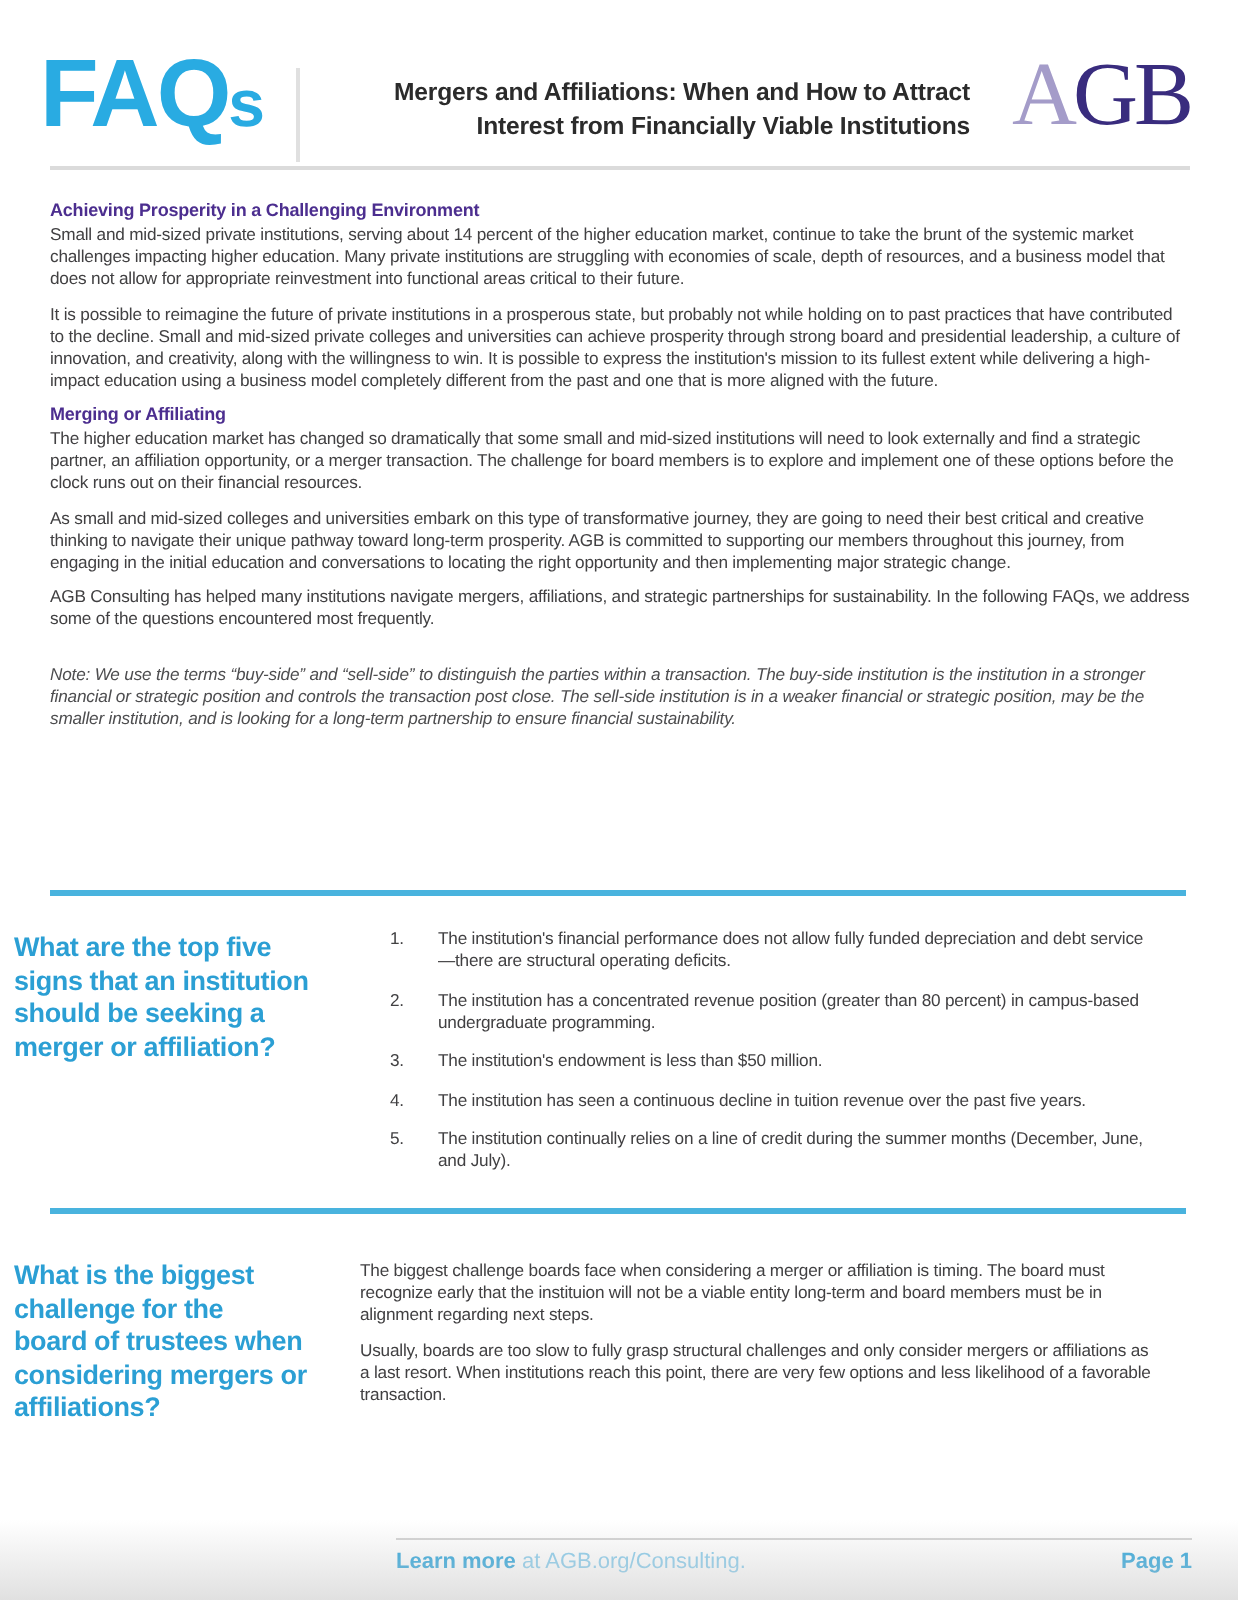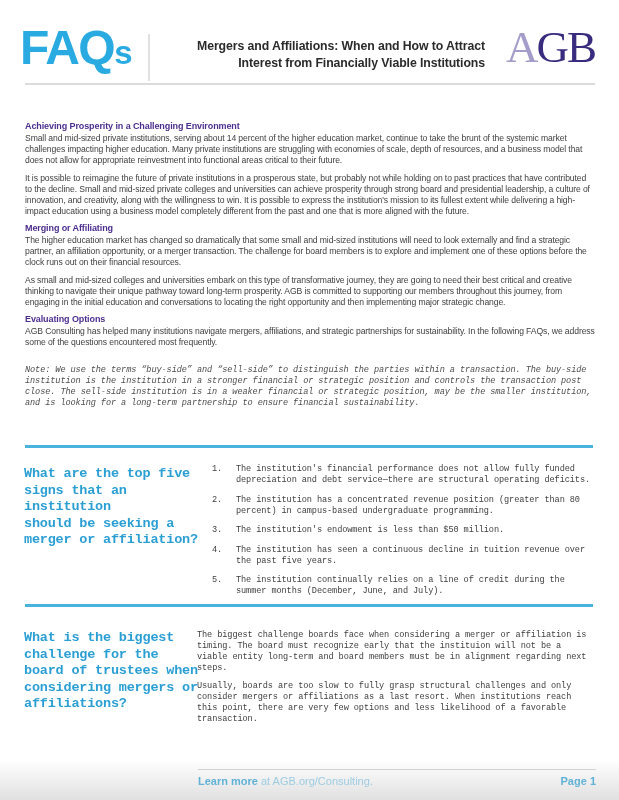--- a/index.html
+++ b/index.html
@@ -71,60 +71,58 @@
     width: 570px;
     top: 71px;
     height: 2px;
     background: #dbdbdb;
   }
 
   
   .intro {
     position: absolute;
     left: 25px;
-    top: 109px;
+    top: 88px;
     width: 570px;
     color: #414042;
     font-size: 8.6px;
     line-height: 11px;
     letter-spacing: -0.1px;
   }
   .intro h3 {
     font-size: 9px;
     font-weight: 700;
     color: #4C2E8F;
     line-height: 11px;
     margin: 3px 0 1px 0;
   }
   .intro .intro-section:first-child h3 { margin-top: 0; }
   .intro p { margin: 0 0 6.5px 0; }
   .note {
     font-style: italic;
     color: #4d4d4f;
     margin-top: 17px !important;
-    font-family: Liberation Mono, monospace;
   }
 
   
   .section-rule {
     position: absolute;
     left: 25px;
     width: 568px;
     height: 3px;
     background: #49B3DE;
   }
   .rule1 { top: 433px; }
   .rule2 { top: 592px; }
 
   
   .qa {
     position: absolute;
-    left: 24px;
+    left: 7px;
     width: 570px;
-    font-family: Liberation Mono, monospace;
   }
   .qa1 { top: 452px; }
   .qa2 { top: 616px; }
 
   .question {
     position: absolute;
     left: 0;
     top: 2px;
     width: 180px;
     font-size: 13.5px;
@@ -212,21 +210,20 @@
       <p>It is possible to reimagine the future of private institutions in a prosperous state, but probably not while holding on to past practices that have contributed to the decline. Small and mid-sized private colleges and universities can achieve prosperity through strong board and presidential leadership, a culture of innovation, and creativity, along with the willingness to win. It is possible to express the institution's mission to its fullest extent while delivering a high-impact education using a business model completely different from the past and one that is more aligned with the future.</p>
     </section>
 
     <section class="intro-section">
       <h3>Merging or Affiliating</h3>
       <p>The higher education market has changed so dramatically that some small and mid-sized institutions will need to look externally and find a strategic partner, an affiliation opportunity, or a merger transaction. The challenge for board members is to explore and implement one of these options before the clock runs out on their financial resources.</p>
       <p>As small and mid-sized colleges and universities embark on this type of transformative journey, they are going to need their best critical and creative thinking to navigate their unique pathway toward long-term prosperity. AGB is committed to supporting our members throughout this journey, from engaging in the initial education and conversations to locating the right opportunity and then implementing major strategic change.</p>
     </section>
 
     <section class="intro-section">
-      <h3>Evaluating Options</h3>
       <p>AGB Consulting has helped many institutions navigate mergers, affiliations, and strategic partnerships for sustainability. In the following FAQs, we address some of the questions encountered most frequently.</p>
     </section>
 
     <p class="note">Note: We use the terms “buy-side” and “sell-side” to distinguish the parties within a transaction. The buy-side institution is the institution in a stronger financial or strategic position and controls the transaction post close. The sell-side institution is in a weaker financial or strategic position, may be the smaller institution, and is looking for a long-term partnership to ensure financial sustainability.</p>
   </main>
 
   <div class="section-rule rule1"></div>
 
   <section class="qa qa1">
     <h2 class="question">What are the top five

